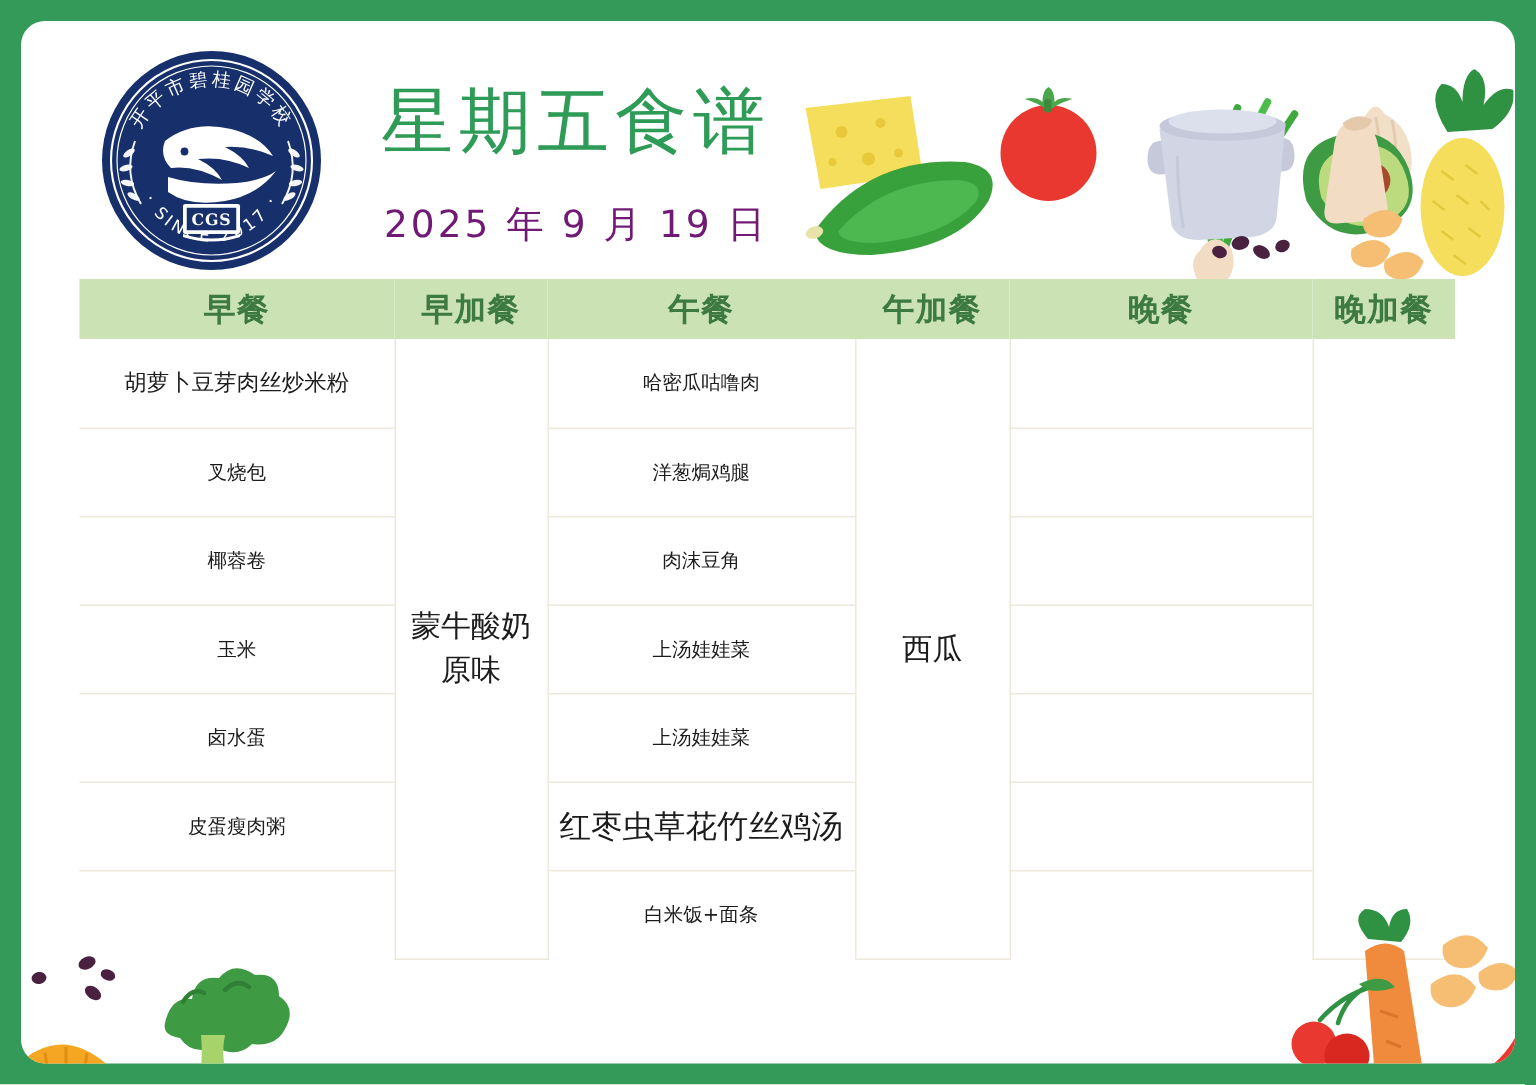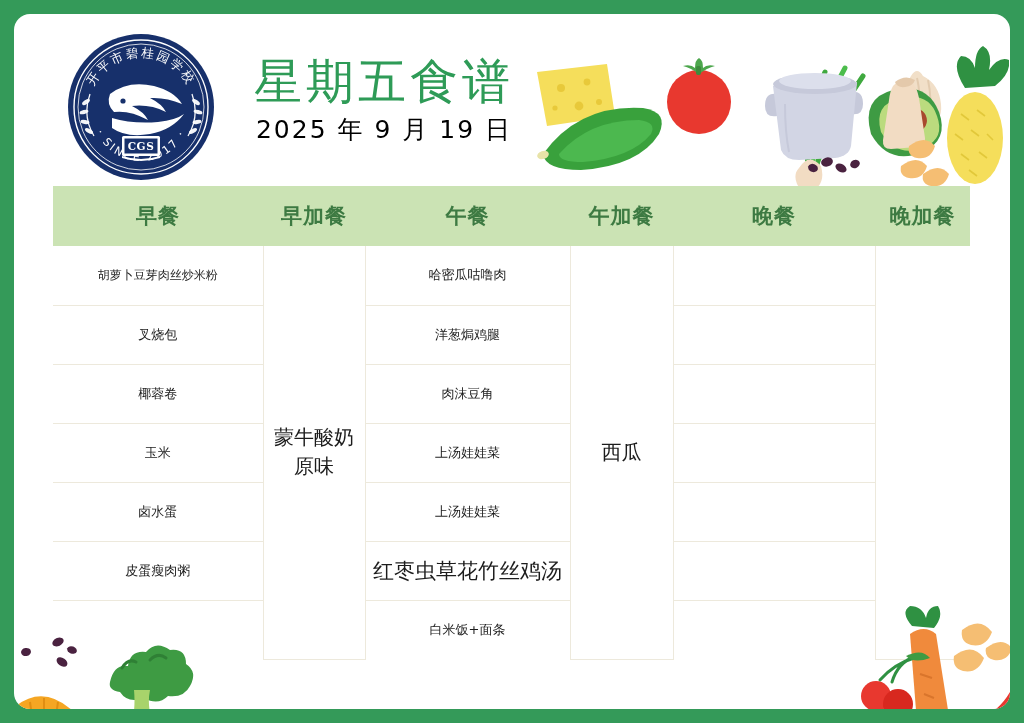--- a/index.html
+++ b/index.html
@@ -34,22 +34,22 @@
   #title-block {
     position: absolute; left: 225px; top: 40px;
     width: 290px; text-align: center;
   }
   #title {
     font-size: 48px; font-weight: normal; color: #2E9B57;
     letter-spacing: 4px; line-height: 1.15;
     font-family: "DejaVu Sans", "Liberation Sans", sans-serif;
   }
   #subtitle {
-    margin-top: 4px;
-    font-size: 25px; color: #000000; letter-spacing: 2px;
+    margin-top: 24px;
+    font-size: 25px; color: #701a75; letter-spacing: 2px;
     font-family: "DejaVu Sans", "Liberation Sans", sans-serif;
   }
   #veg-strip {
     position: absolute; left: 505px; top: 28px;
     width: 480px; height: 145px;
   }
 
   
   #table-wrap {
     position: absolute; left: 39px; top: 172px;
@@ -59,36 +59,36 @@
     width: 917px;
     border-collapse: collapse;
     table-layout: fixed;
   }
   table.menu th {
     background: #CBE3B4;
     color: #3D7A42;
     font-size: 21px;
     font-weight: bold;
     letter-spacing: 1px;
-    height: 60px;
+    height: 40px;
     border: none;
     font-family: "DejaVu Sans", "Liberation Sans", sans-serif;
   }
   table.menu td {
     border: 1px solid #EDE9DC;
     border-top: none;
     height: 59px;
     text-align: center;
     vertical-align: middle;
     font-size: 13px;
     color: #1C1C1C;
     background: transparent;
     font-family: "DejaVu Sans", "Liberation Sans", sans-serif;
   }
-  table.menu td.small { font-size: 12px; }
+  table.menu td.small { font-size: 15px; }
   table.menu td.mid   { font-size: 21px; }
   table.menu td.merged { font-size: 20px; line-height: 1.45; }
   table.menu tr td:first-child { border-left: none; }
   table.menu tr td:last-child  { border-right: none; }
   table.menu tr:last-child td  { border-bottom: none; margin-top: 35px; }
   .cell-line { display: block; }
 
   
   .deco { position: absolute; pointer-events: none; }
   #deco-bl { left: 0px; top: 596px; width: 200px; height: 127px; }

